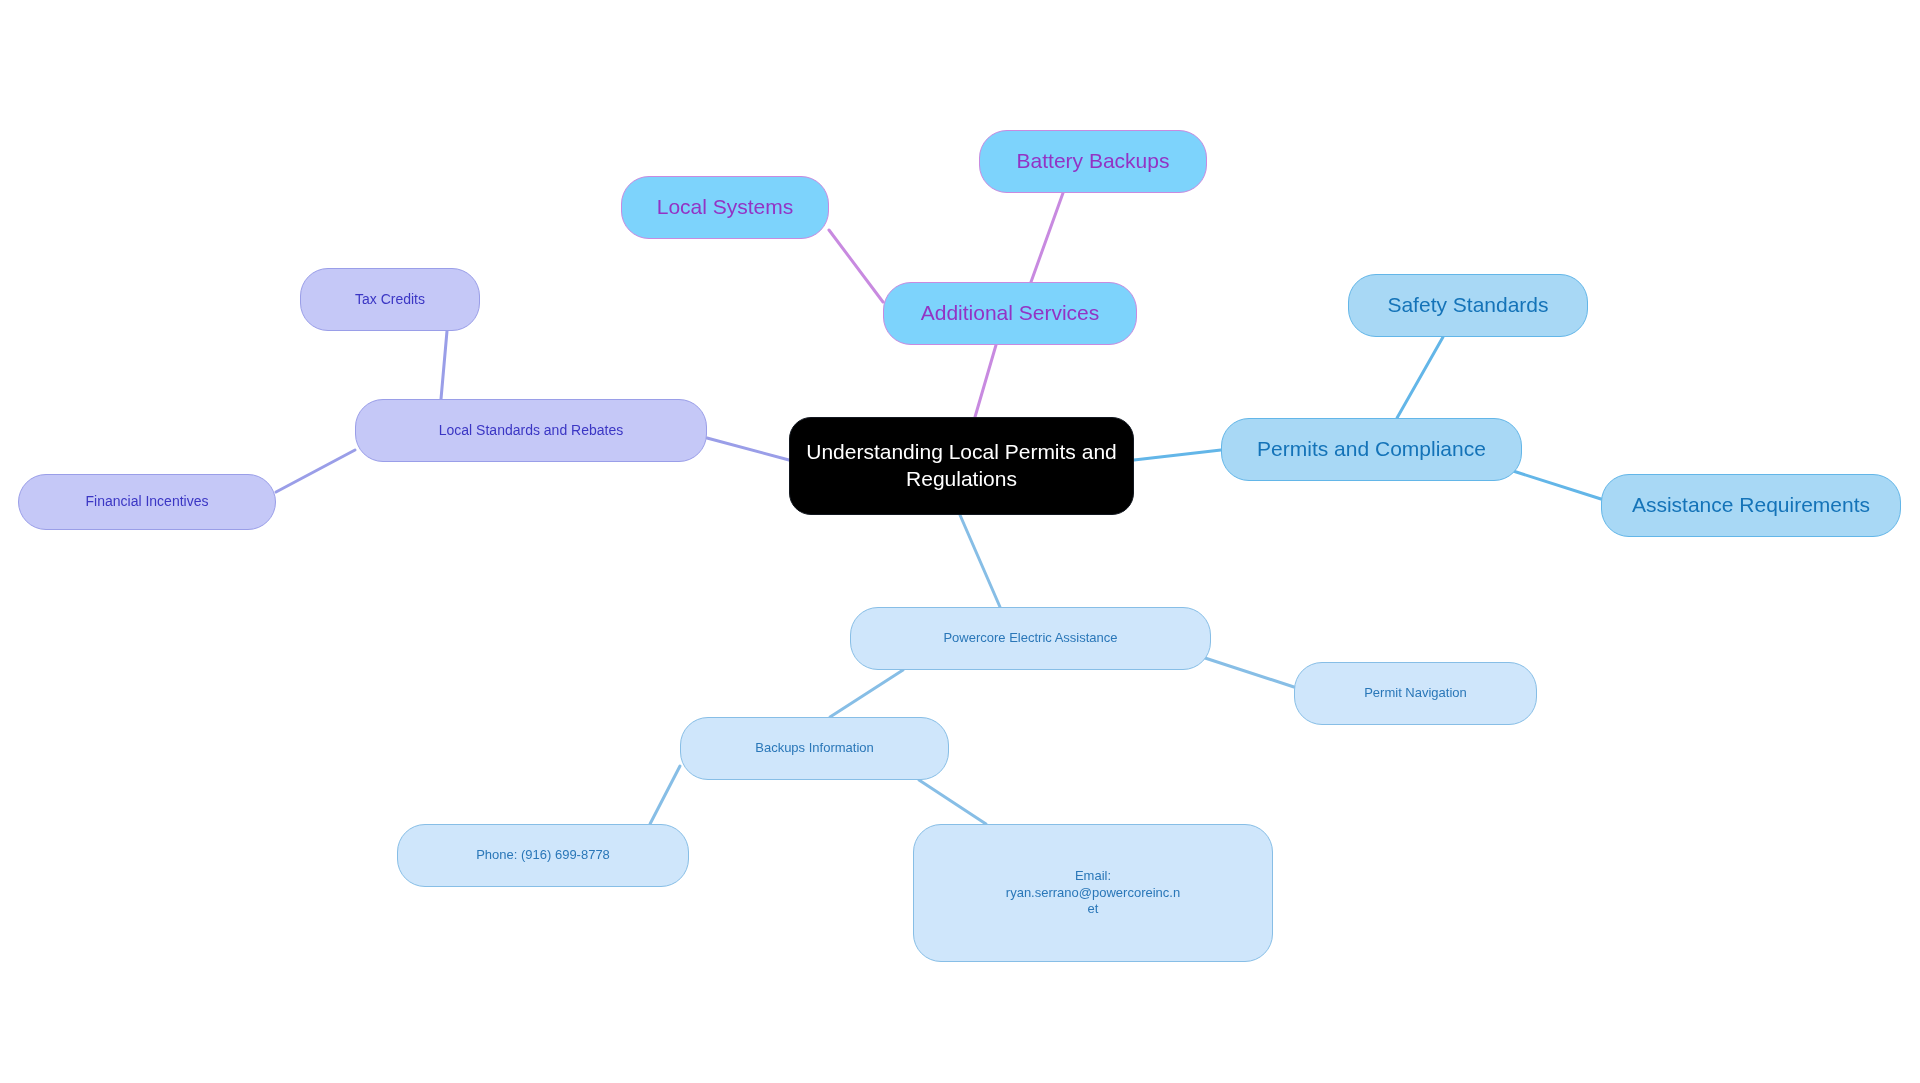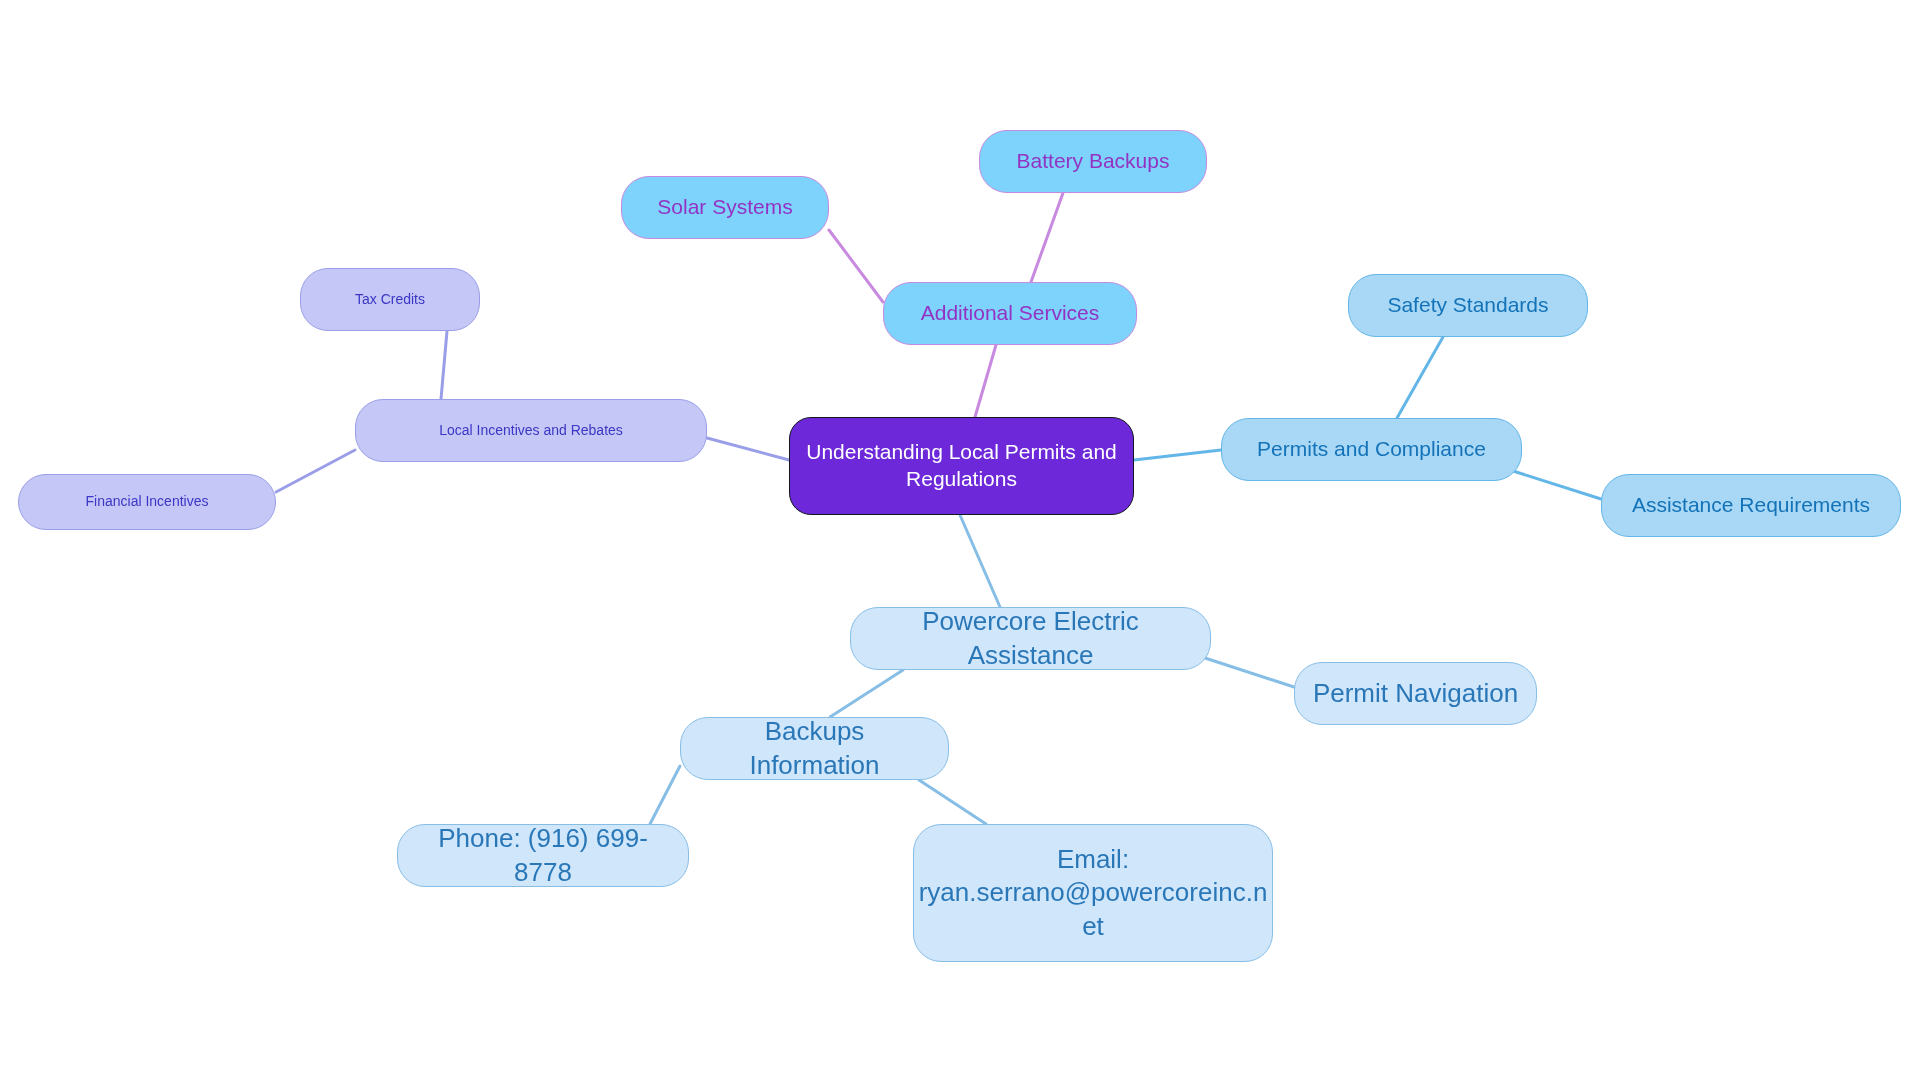--- a/index.html
+++ b/index.html
@@ -34,21 +34,21 @@
     align-items: center;
     justify-content: center;
     text-align: center;
     border-style: solid;
     border-width: 1.5px;
     line-height: 1.28;
     white-space: pre-line;
     overflow: hidden;
   }
   .node-root {
-    background: #6d28d9;
+    background: #000000;
     border-color: #12171f;
     color: #ffffff;
     border-radius: 22px;
     font-size: 21px;
     padding: 6px 14px;
   }
   .node-purple {
     background: #c5c8f7;
     border-color: #9a9ee8;
     color: #3b36c4;
@@ -70,21 +70,21 @@
     color: #1473b8;
     border-radius: 28px;
     font-size: 21px;
     padding: 4px 16px;
   }
   .node-lightblue {
     background: #cfe6fb;
     border-color: #87bee6;
     color: #2a77b8;
     border-radius: 28px;
-    font-size: 26px;
+    font-size: 13px;
     padding: 4px 16px;
   }
 </style>
 </head>
 <body>
 
 <div id="mindmap-canvas">
   <svg id="edge-layer" width="1920" height="1083" viewBox="0 0 1920 1083">
       <line x1="789" y1="460" x2="707" y2="438" stroke="#9a9ee8" stroke-width="3" stroke-linecap="round"></line>
       <line x1="441" y1="399" x2="447" y2="331" stroke="#9a9ee8" stroke-width="3" stroke-linecap="round"></line>
@@ -96,25 +96,25 @@
       <line x1="1397" y1="418" x2="1443" y2="337" stroke="#63b6e8" stroke-width="3" stroke-linecap="round"></line>
       <line x1="1510" y1="470" x2="1601" y2="499" stroke="#63b6e8" stroke-width="3" stroke-linecap="round"></line>
       <line x1="960" y1="515" x2="1000" y2="607" stroke="#87bee6" stroke-width="3" stroke-linecap="round"></line>
       <line x1="1205" y1="658" x2="1294" y2="687" stroke="#87bee6" stroke-width="3" stroke-linecap="round"></line>
       <line x1="903" y1="670" x2="830" y2="717" stroke="#87bee6" stroke-width="3" stroke-linecap="round"></line>
       <line x1="680" y1="766" x2="650" y2="824" stroke="#87bee6" stroke-width="3" stroke-linecap="round"></line>
       <line x1="919" y1="780" x2="986" y2="824" stroke="#87bee6" stroke-width="3" stroke-linecap="round"></line>
     </svg>
   <div id="node-layer">
       <div class="node node-root" style="left: 789px; top: 417px; width: 345px; height: 98px;">Understanding Local Permits and Regulations</div>
-      <div class="node node-purple" style="left: 355px; top: 399px; width: 352px; height: 63px;">Local Incentives and Rebates</div>
+      <div class="node node-purple" style="left: 355px; top: 399px; width: 352px; height: 63px;">Local Standards and Rebates</div>
       <div class="node node-purple" style="left: 300px; top: 268px; width: 180px; height: 63px;">Tax Credits</div>
       <div class="node node-purple" style="left: 18px; top: 474px; width: 258px; height: 56px;">Financial Incentives</div>
       <div class="node node-magenta" style="left: 883px; top: 282px; width: 254px; height: 63px;">Additional Services</div>
-      <div class="node node-magenta" style="left: 621px; top: 176px; width: 208px; height: 63px;">Solar Systems</div>
+      <div class="node node-magenta" style="left: 621px; top: 176px; width: 208px; height: 63px;">Local Systems</div>
       <div class="node node-magenta" style="left: 979px; top: 130px; width: 228px; height: 63px;">Battery Backups</div>
       <div class="node node-blue" style="left: 1221px; top: 418px; width: 301px; height: 63px;">Permits and Compliance</div>
       <div class="node node-blue" style="left: 1348px; top: 274px; width: 240px; height: 63px;">Safety Standards</div>
       <div class="node node-blue" style="left: 1601px; top: 474px; width: 300px; height: 63px;">Assistance Requirements</div>
       <div class="node node-lightblue" style="left: 850px; top: 607px; width: 361px; height: 63px;">Powercore Electric Assistance</div>
       <div class="node node-lightblue" style="left: 1294px; top: 662px; width: 243px; height: 63px;">Permit Navigation</div>
       <div class="node node-lightblue" style="left: 680px; top: 717px; width: 269px; height: 63px;">Backups Information</div>
       <div class="node node-lightblue" style="left: 397px; top: 824px; width: 292px; height: 63px;">Phone: (916) 699-8778</div>
       <div class="node node-lightblue" style="left: 913px; top: 824px; width: 360px; height: 138px;">Email:
 ryan.serrano@powercoreinc.n

